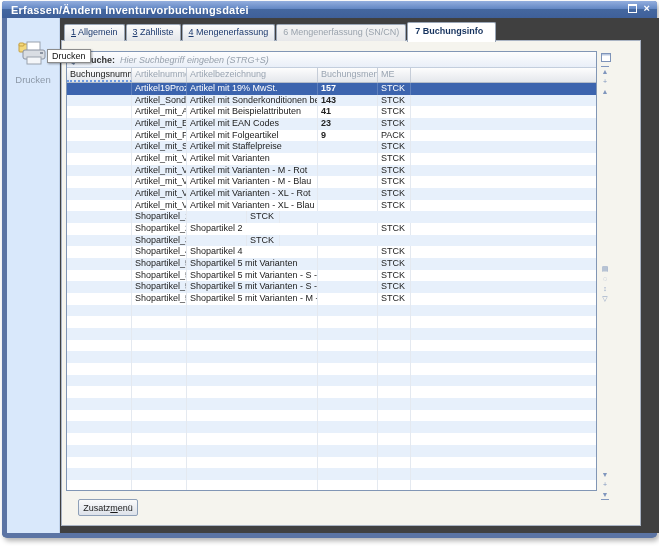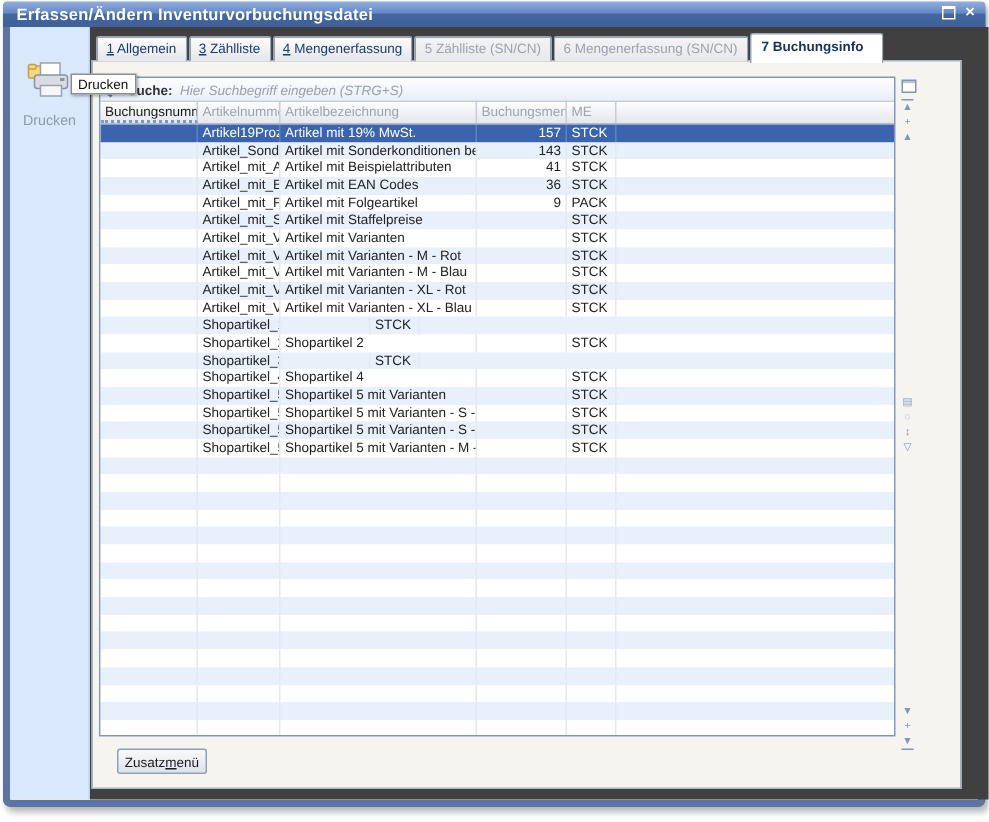--- a/index.html
+++ b/index.html
@@ -78,21 +78,21 @@
   }
   .hcell{padding:1px 3px 0 3px;border-right:1px solid #c6cdd8;overflow:hidden;white-space:nowrap;box-sizing:border-box;cursor:default;}
   .hcell.first{color:#1a1a1a;border-bottom:2px dotted #6f9ae0;}
   .hcell.num{text-align:right;}
   .rowsarea{flex:1 1 auto;display:flex;flex-direction:column;}
   .row{flex:0 0 11.68px;display:flex;font-size:9px;color:#222;line-height:11.5px;background:#ffffff;cursor:default;}
   .row.stripe{background:#e7f0fb;}
   .row.selected{background:#3c64ae;color:#ffffff;}
   .cell{padding:0 3px;border-right:1px solid #e4e9f0;overflow:hidden;white-space:nowrap;box-sizing:border-box;}
   .row.selected .cell{border-right-color:rgba(255,255,255,.18);}
-  .cell.num{text-align:right;}
+  .cell.num{font-weight:bold;}
   .c1{width:65px;flex:0 0 65px;}
   .c2{width:55px;flex:0 0 55px;}
   .c3{width:131px;flex:0 0 131px;}
   .c4{width:60px;flex:0 0 60px;}
   .c5{width:33px;flex:0 0 33px;}
   .cf{flex:1 1 auto;border-right:none;}
   
   .vstrip{position:absolute;left:536px;top:10px;width:16px;height:448px;}
   .sicon{width:14px;height:9px;text-align:center;font-size:7px;color:#8096bd;line-height:9px;margin:1px 0;cursor:default;}
   .sicon.barred-top{border-top:1px solid #8096bd;width:8px;margin-left:3px;}
@@ -143,21 +143,20 @@
       </div>
       <div class="tooltip">Drucken</div>
     </div>
 
     <div class="main">
 
       <div class="tabstrip">
         <div class="tab"><span class="mn">1</span><span> Allgemein</span></div>
         <div class="tab"><span class="mn">3</span><span> Zählliste</span></div>
         <div class="tab"><span class="mn">4</span><span> Mengenerfassung</span></div>
-        <div class="tab disabled"><span class="mn"></span><span>5 Zählliste (SN/CN)</span></div>
         <div class="tab disabled"><span class="mn"></span><span>6 Mengenerfassung (SN/CN)</span></div>
         <div class="tab active"><span class="mn"></span><span>7 Buchungsinfo</span></div>
       </div>
 
       <div class="tabpage">
 
         <div class="grid">
           <div class="searchrow">
             <span class="mag">
                 <span class="lens"></span>
@@ -196,21 +195,21 @@
                 <div class="cell c2">Artikel_mit_Attrib</div>
                 <div class="cell c3">Artikel mit Beispielattributen</div>
                 <div class="cell c4 num">41</div>
                 <div class="cell c5">STCK</div>
                 <div class="cell cf"></div>
               </div>
               <div class="row stripe">
                 <div class="cell c1"></div>
                 <div class="cell c2">Artikel_mit_EAN</div>
                 <div class="cell c3">Artikel mit EAN Codes</div>
-                <div class="cell c4 num">36</div>
+                <div class="cell c4 num">23</div>
                 <div class="cell c5">STCK</div>
                 <div class="cell cf"></div>
               </div>
               <div class="row">
                 <div class="cell c1"></div>
                 <div class="cell c2">Artikel_mit_Folge</div>
                 <div class="cell c3">Artikel mit Folgeartikel</div>
                 <div class="cell c4 num">9</div>
                 <div class="cell c5">PACK</div>
                 <div class="cell cf"></div>

